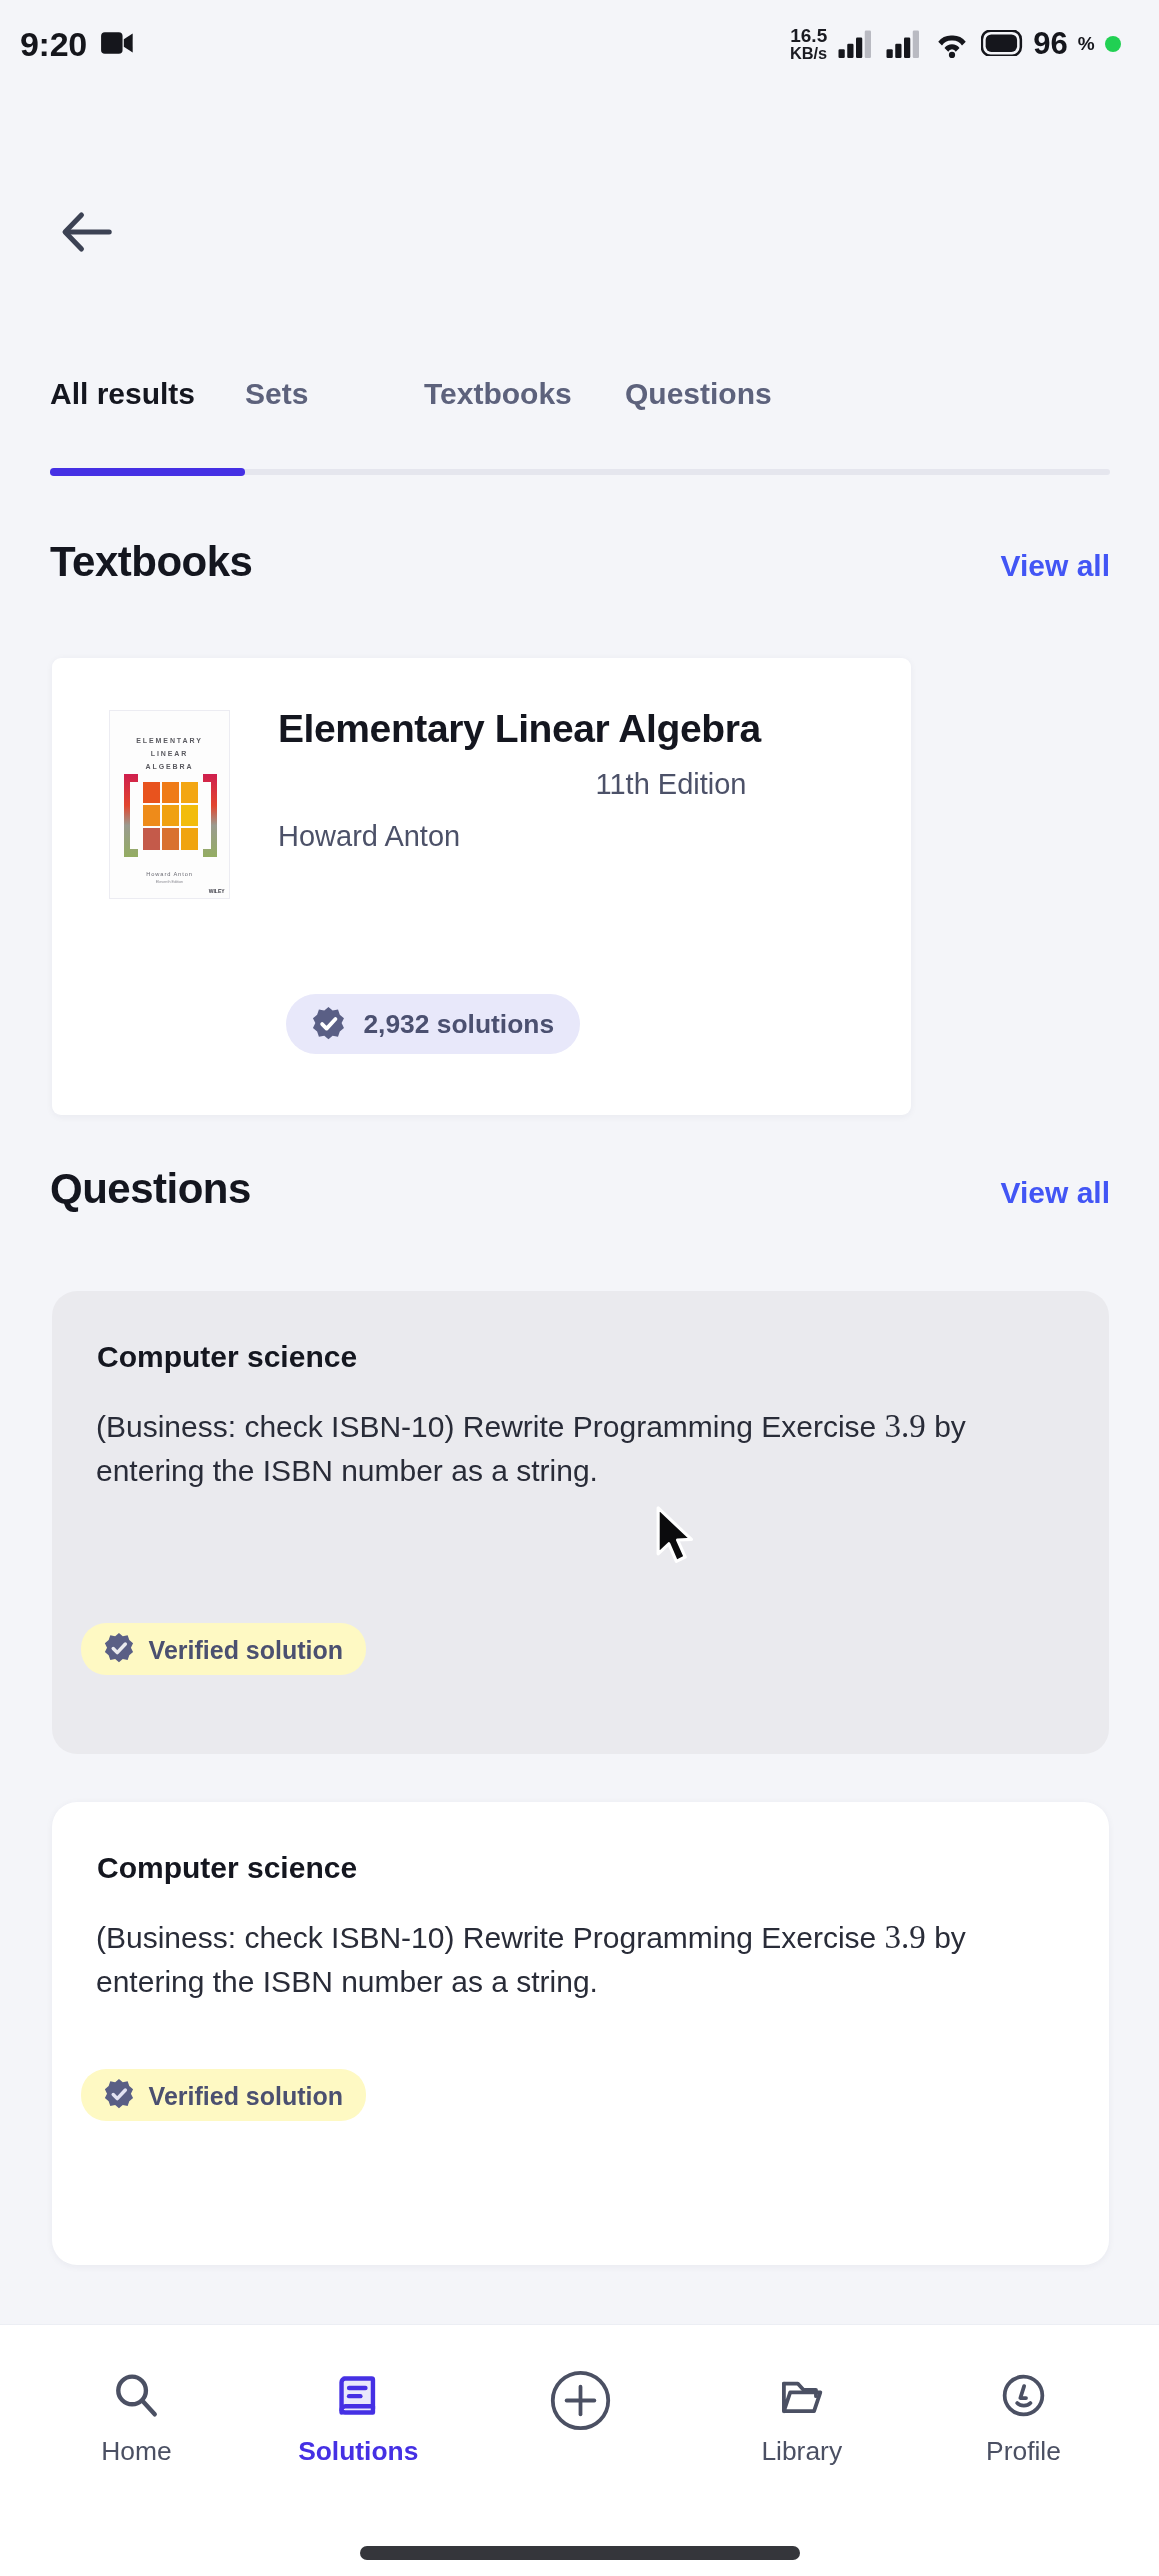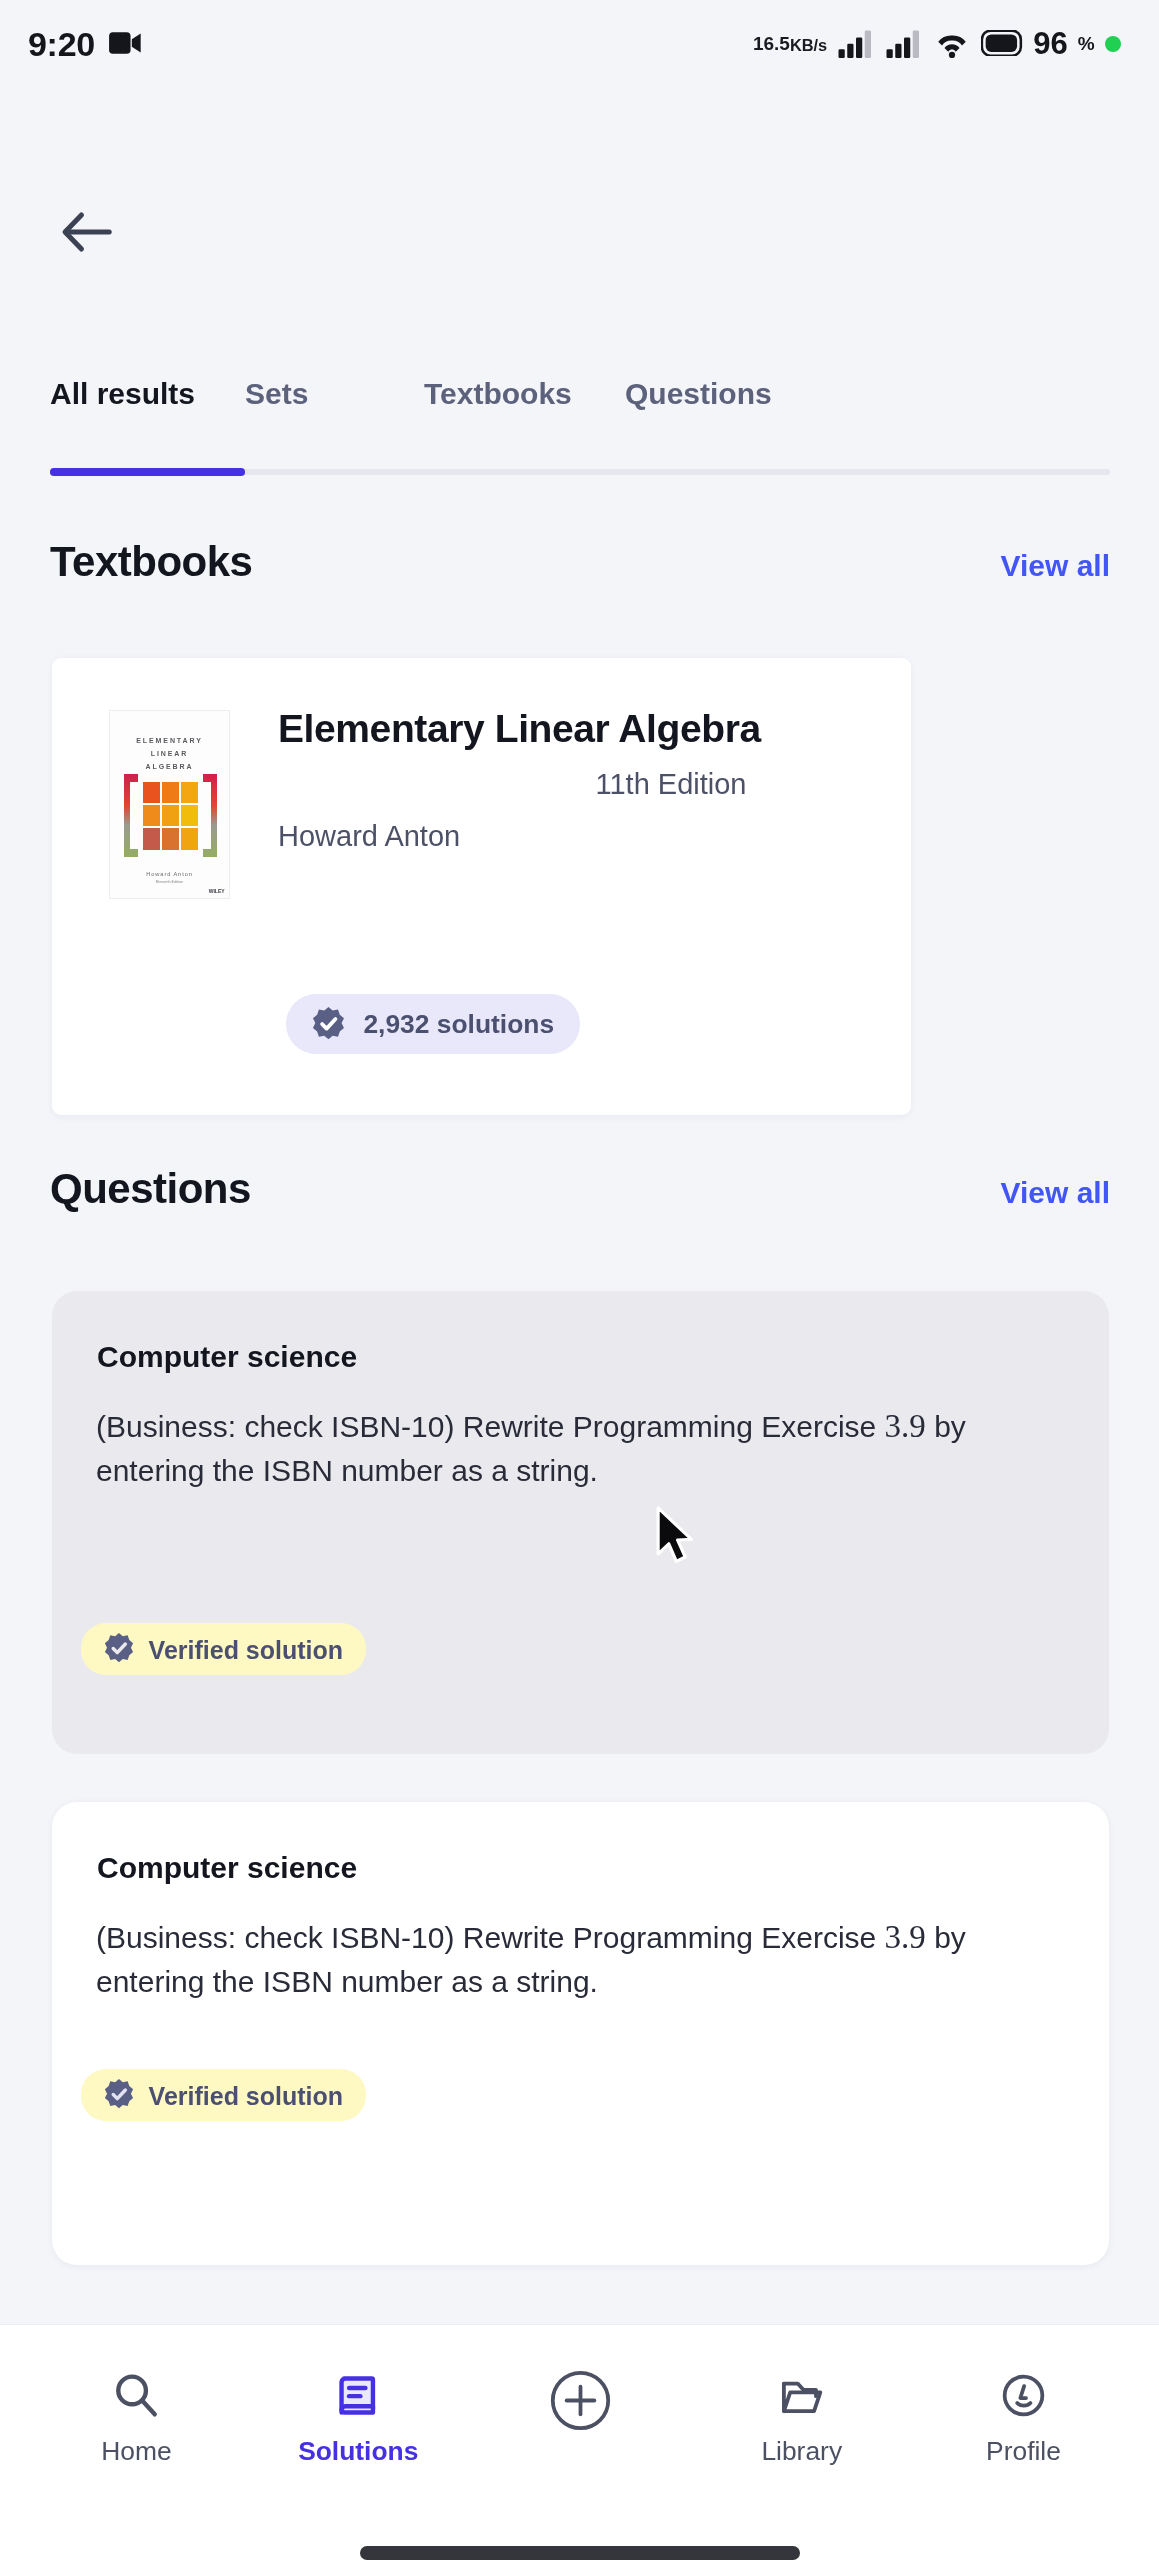--- a/index.html
+++ b/index.html
@@ -19,28 +19,28 @@
   }
 
   
   #status-bar {
     position: absolute;
     top: 0; left: 0;
     width: 1160px; height: 88px;
     display: flex;
     align-items: center;
     justify-content: space-between;
-    padding: 0 39px 0 28px;
+    padding: 0 39px 0 20px;
     background: #f4f5f9;
   }
   .sb-left { display: flex; align-items: center; gap: 14px; }
   .sb-time { font-size: 34px; font-weight: 700; color: #15161c; letter-spacing: -0.3px; }
   .sb-right { display: flex; align-items: center; gap: 10px; }
   .sb-speed {
-    display: flex; flex-direction: row;
+    display: flex; flex-direction: column;
     align-items: flex-end; justify-content: center;
     line-height: 1.02;
   }
   .sb-speed .v { font-size: 19px; font-weight: 700; color: #1a1b22; }
   .sb-speed .u { font-size: 16.4px; font-weight: 700; color: #1a1b22; }
   .sb-batt-txt { font-size: 31px; font-weight: 700; color: #15161c; }
   .sb-batt-pct { font-size: 19px; font-weight: 700; color: #15161c; }
   .green-dot { width: 16.4px; height: 16.4px; border-radius: 50%; background: #21d053; }
 
   

